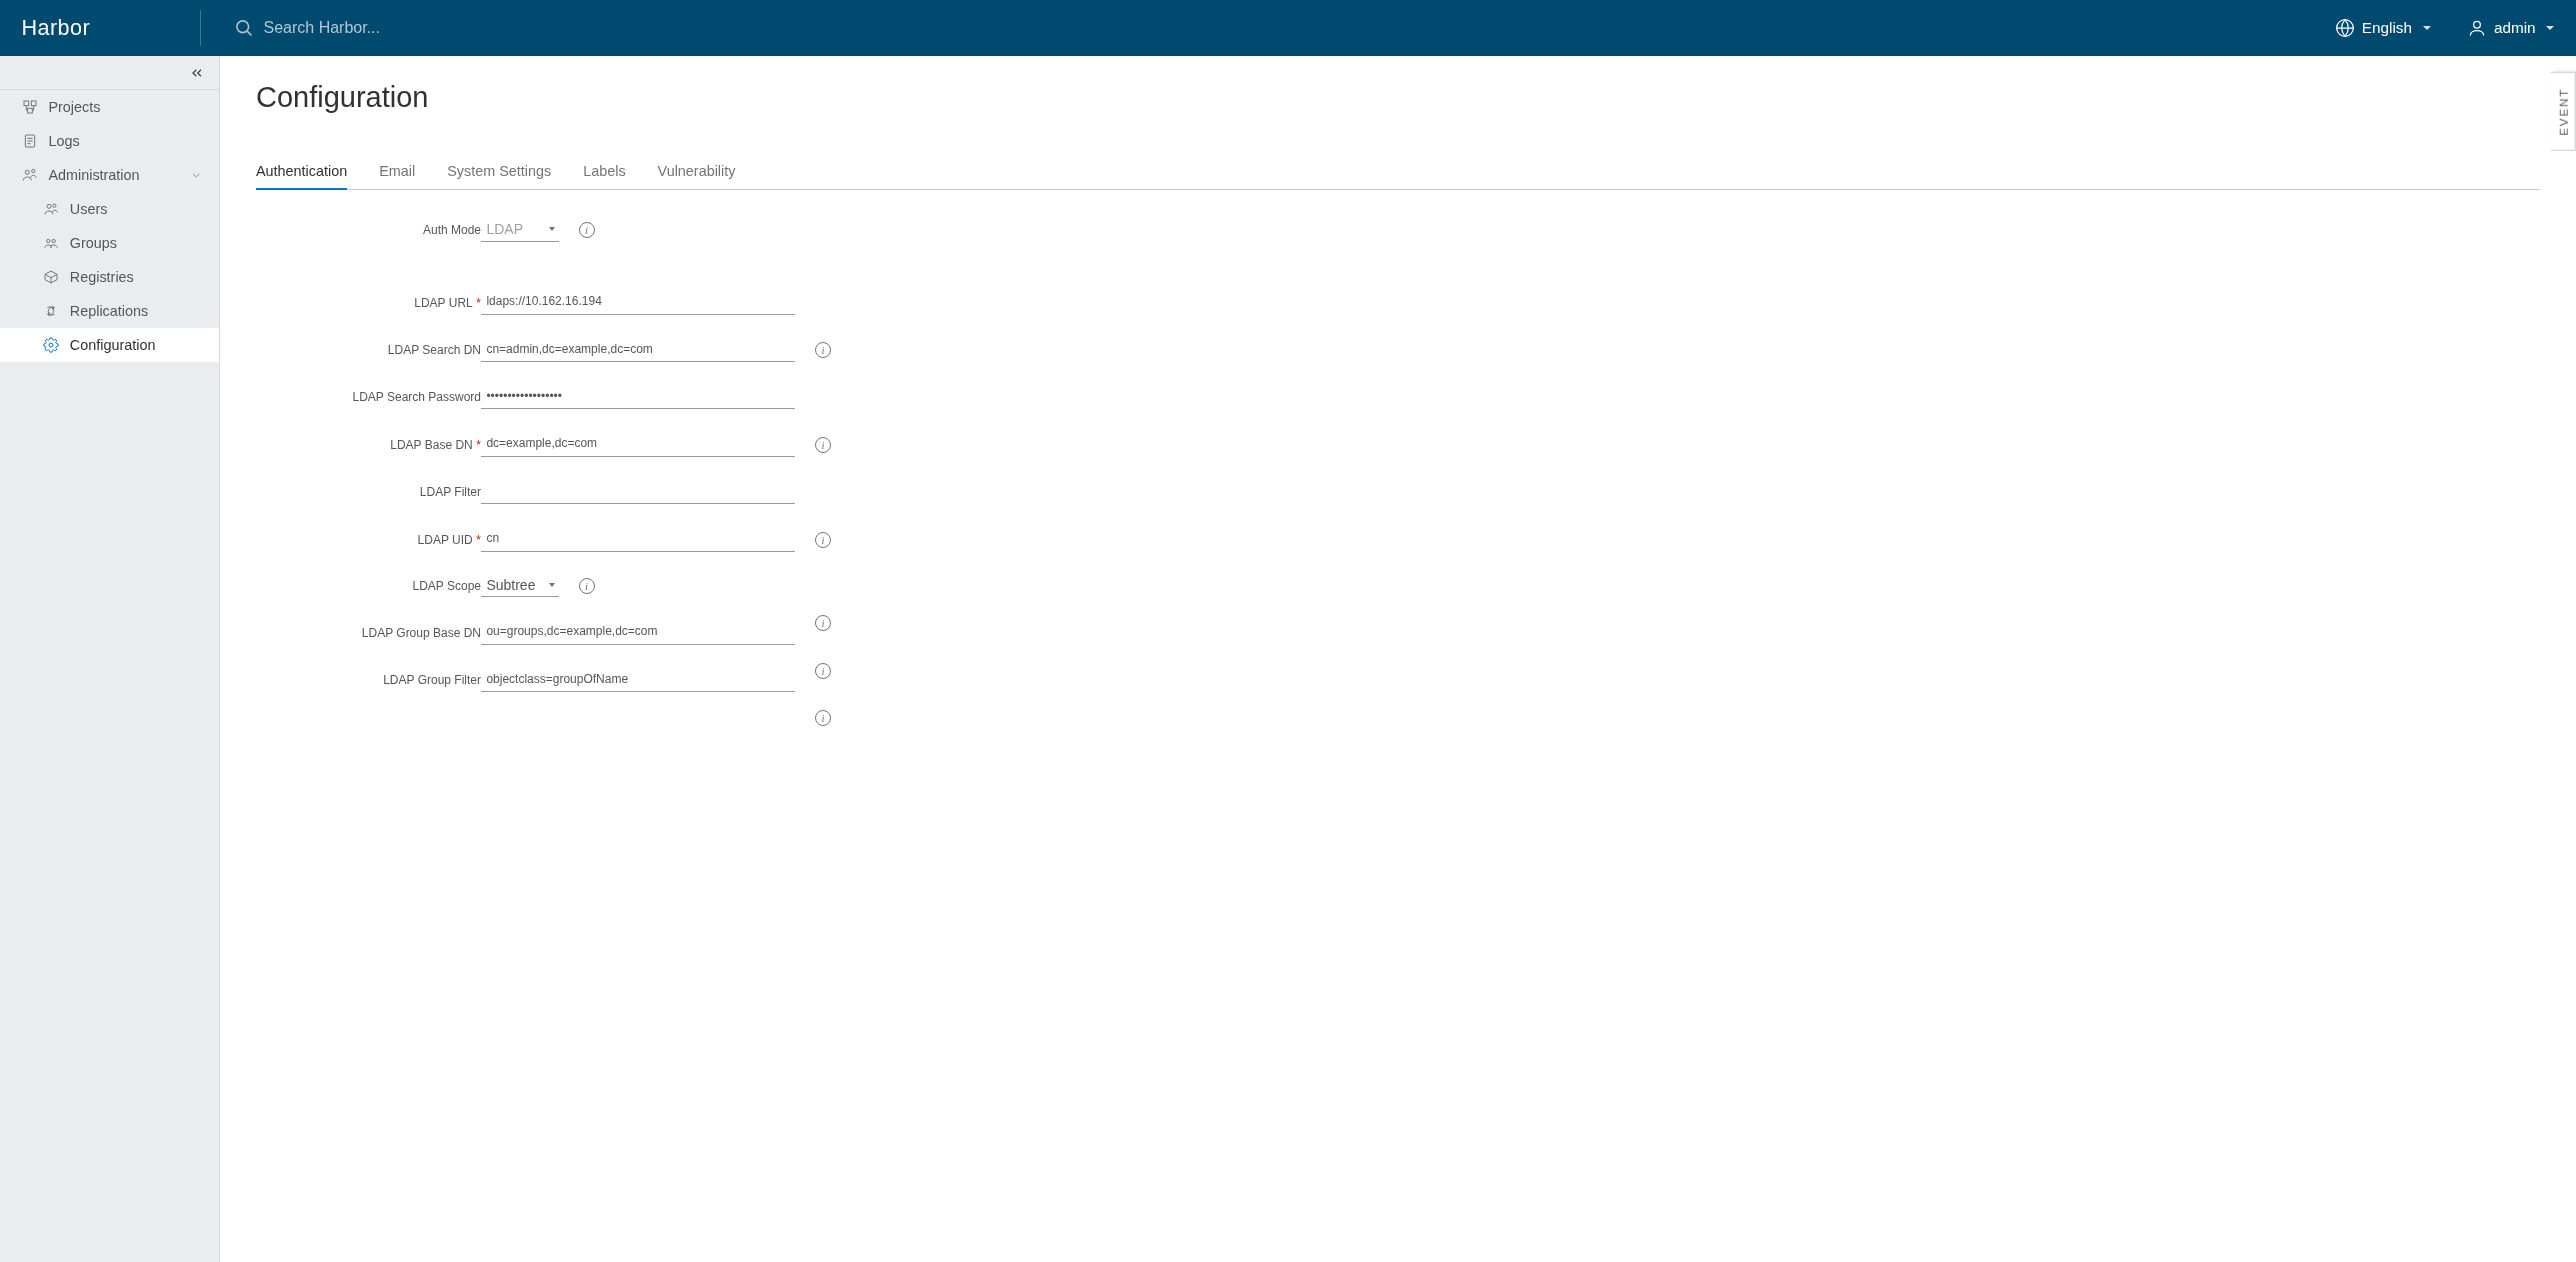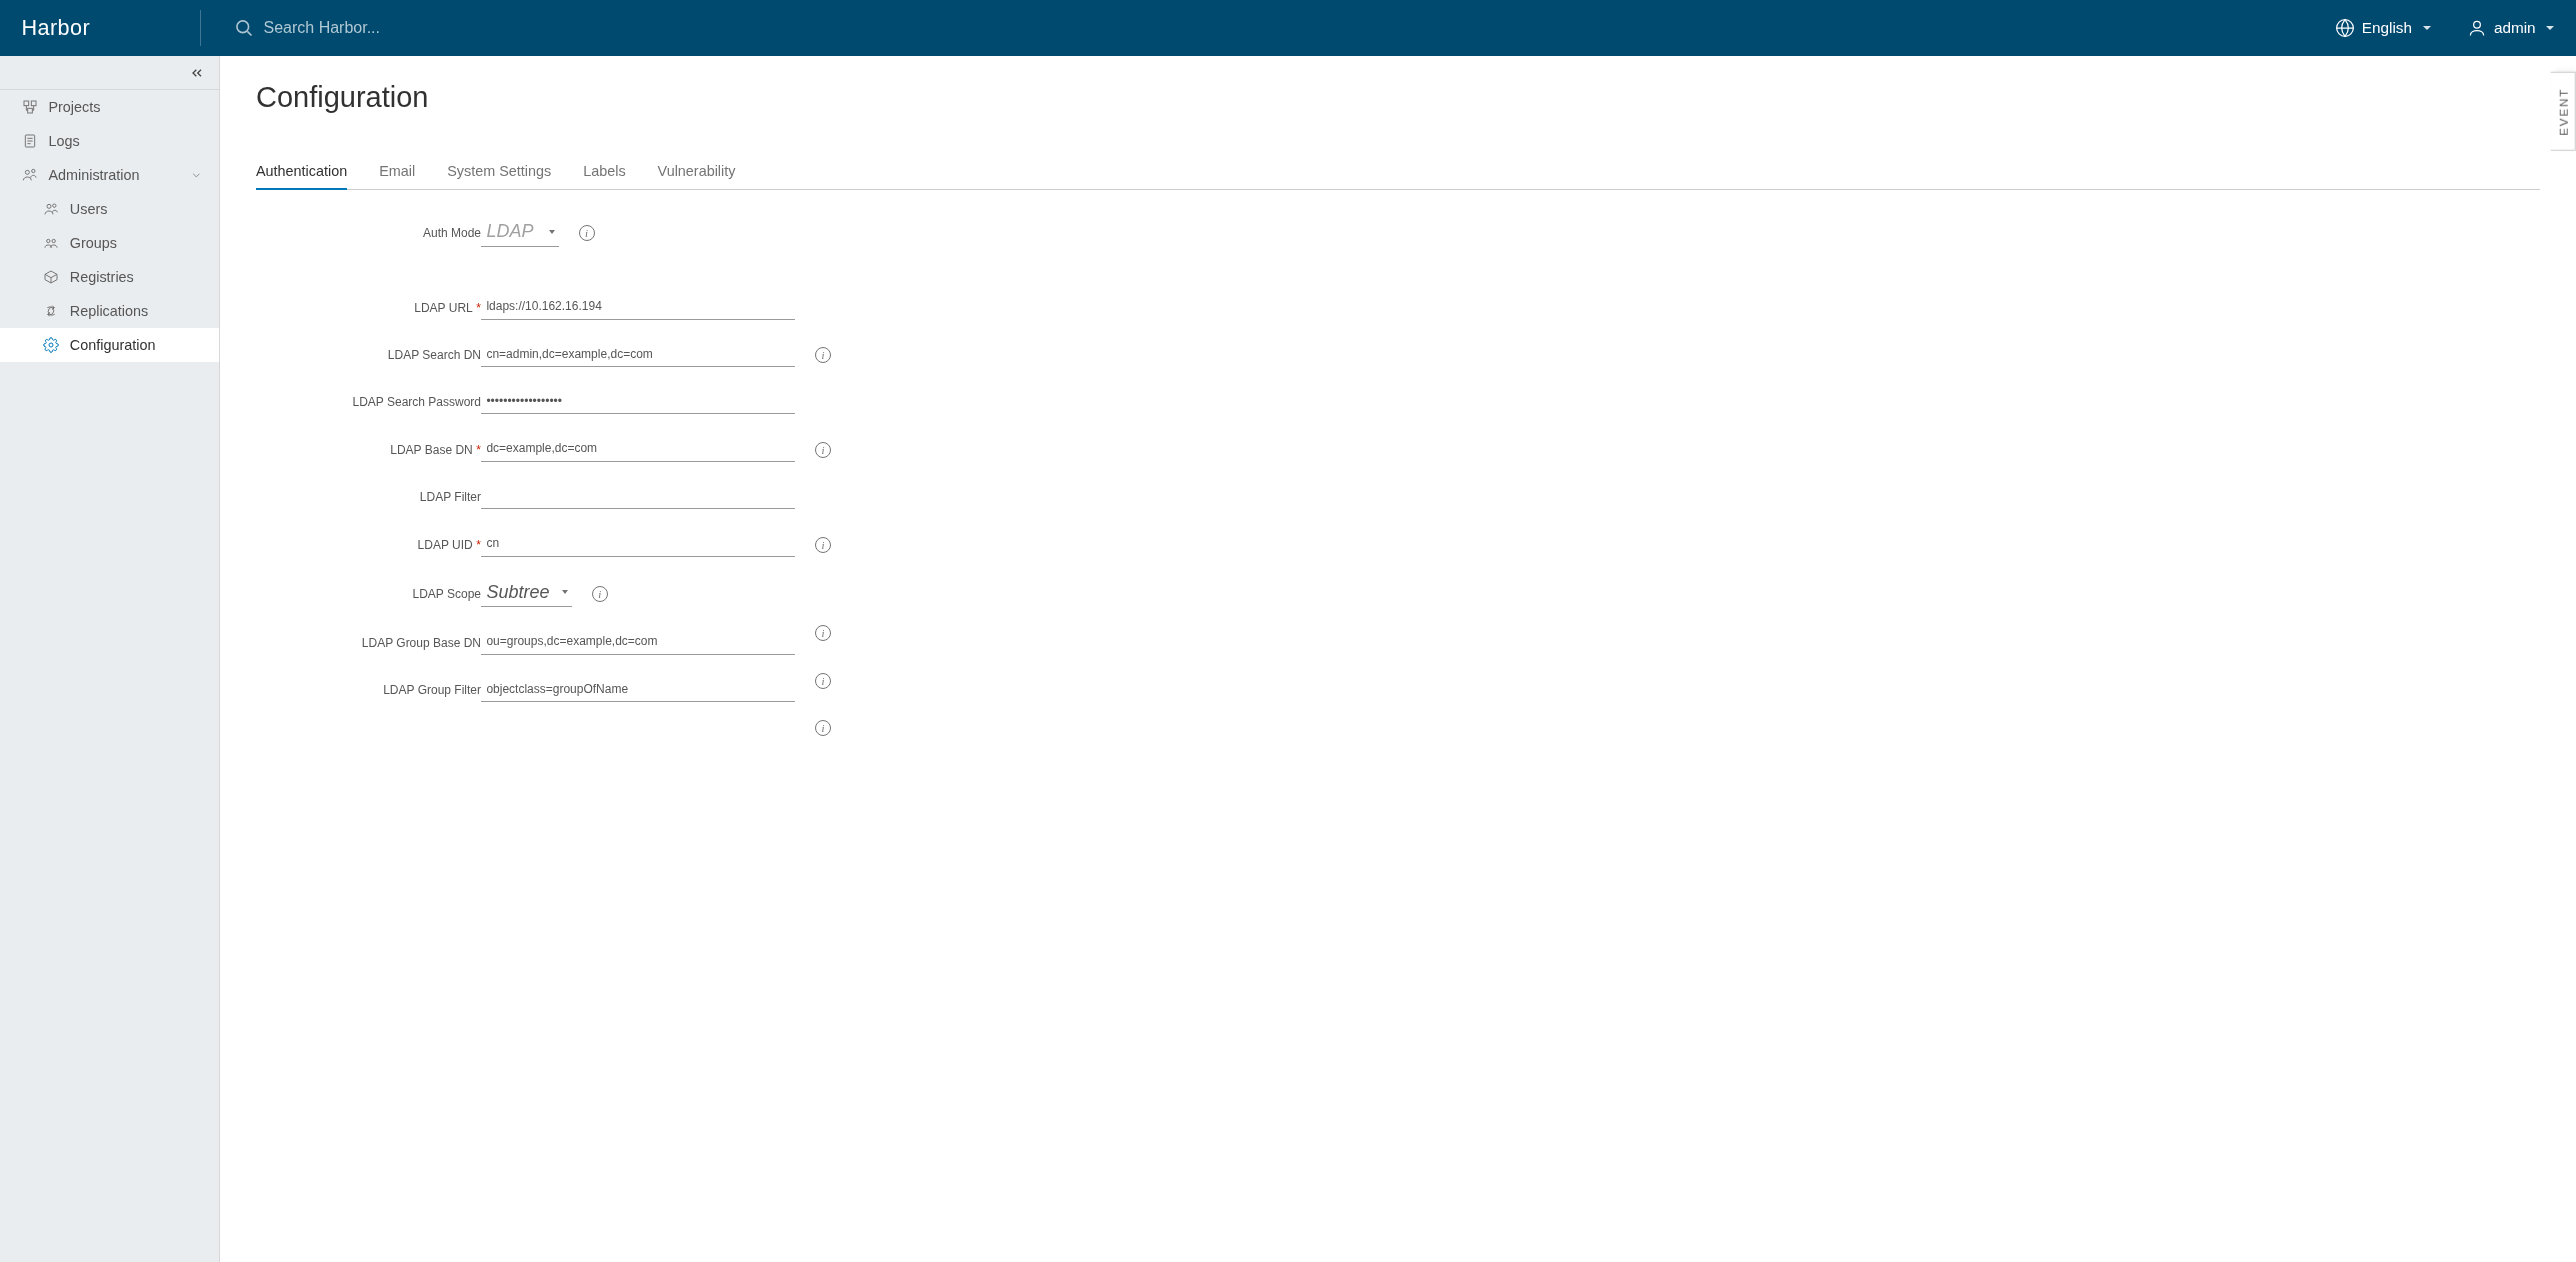--- a/index.html
+++ b/index.html
@@ -179,21 +179,21 @@
   }
   .txt-input { width: 314px; }
   .sel-wrap {
     display: inline-flex;
     align-items: center;
     border-bottom: 0.9px solid #9a9a9a;
     padding: 1.8px 3.6px 3.6px 5.4px;
     cursor: pointer;
   }
   .sel-wrap.disabled { color: #a0a0a0; }
-  .sel-val { font-size: 18px; min-width: 50px; font-style: italic; }
+  .sel-val { font-size: 14px; min-width: 50px; }
   .sel-chev {
     width: 0; height: 0;
     border-left: 3.6px solid transparent;
     border-right: 3.6px solid transparent;
     border-top: 4.5px solid #747474;
     margin-left: 12.6px;
   }
   .info-icon {
     width: 16px; height: 16px;
     border: 1.3px solid #747474;

